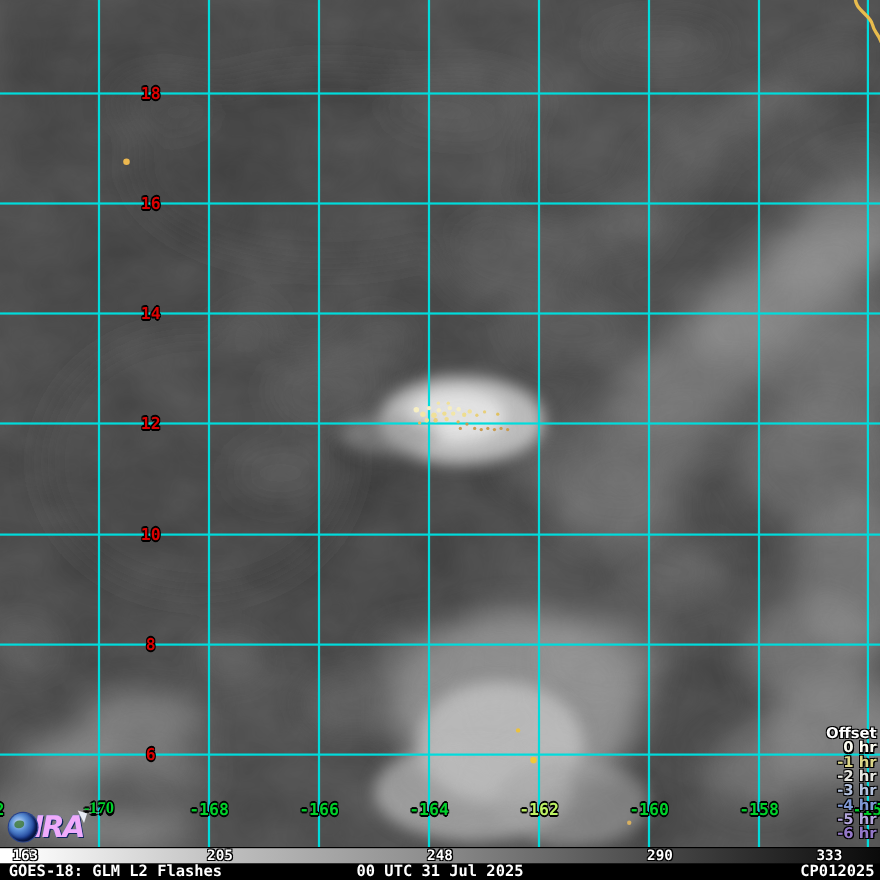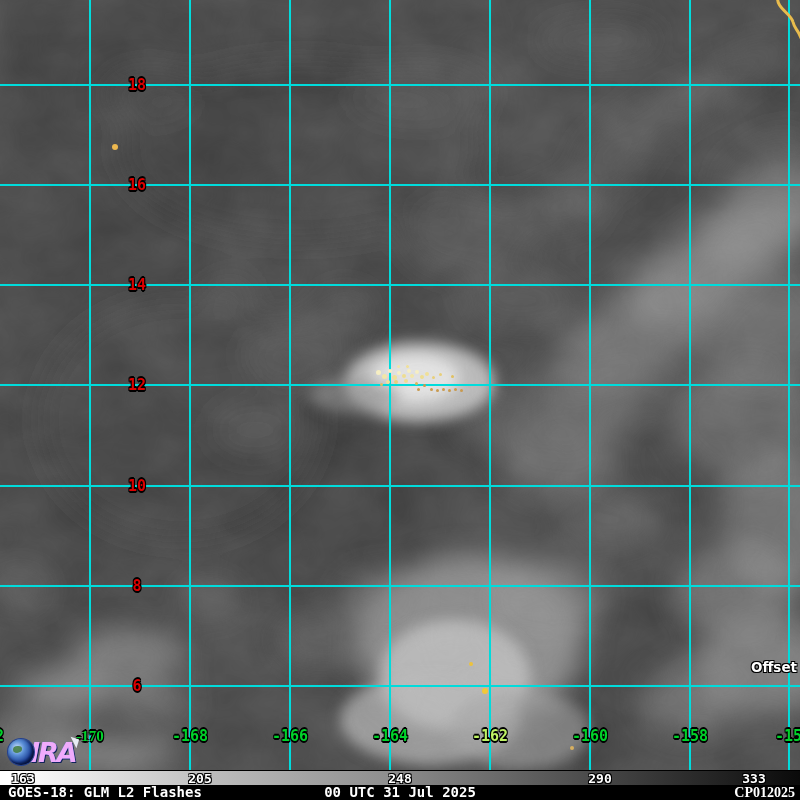--- a/index.html
+++ b/index.html
@@ -35,21 +35,21 @@
   #colorbar{position:absolute;left:0;top:770px;width:800px;height:15px;border-top:1px solid #000;box-sizing:border-box;
     background:linear-gradient(to right,#ffffff 0%,#ffffff 2%,#c0c0c0 25%,#8b8b8b 50%,#474747 75%,#0a0a0a 100%);text-decoration:underline;}
   .cb-label{position:absolute;top:0;transform:translateX(-50%);
     font:bold 13px "DejaVu Sans Mono",monospace;color:#fff;line-height:15px;
     text-shadow:-1px -1px 0 #000,1px -1px 0 #000,-1px 1px 0 #000,1px 1px 0 #000;}
   
   #footer{position:absolute;left:0;top:785px;width:800px;height:15px;background:#000;color:#fff;
     font:bold 14px "DejaVu Sans Mono",monospace;line-height:15px;}
   #footer .left{position:absolute;left:8px;top:0;}
   #footer .center{position:absolute;left:50%;transform:translateX(-50%);top:0;white-space:nowrap;}
-  #footer .right{position:absolute;right:5px;top:0;font-family:Liberation Serif, serif;}
+  #footer .right{position:absolute;right:5px;top:0;}
 </style>
 </head>
 <body>
 
 <div id="stage">
 
   <div id="map">
 
     <svg id="clouds" width="800" height="770">
       <defs>
@@ -129,20 +129,29 @@
     </svg>
 
     <div id="logo">
       <span class="globe"></span>
       <span class="letters">IRA</span>
       <span class="dish"></span>
     </div>
 
     <div id="legend">
       <div style="color: rgb(255, 255, 255);">Offset</div>
+      <div>
+          <div class="legend-row" style="color: rgb(253, 253, 242);">0 hr</div>
+          <div class="legend-row" style="color: rgb(220, 214, 136);">-1 hr</div>
+          <div class="legend-row" style="color: rgb(230, 230, 224);">-2 hr</div>
+          <div class="legend-row" style="color: rgb(180, 194, 222);">-3 hr</div>
+          <div class="legend-row" style="color: rgb(127, 151, 210);">-4 hr</div>
+          <div class="legend-row" style="color: rgb(180, 166, 220);">-5 hr</div>
+          <div class="legend-row" style="color: rgb(148, 120, 200);">-6 hr</div>
+        </div>
     </div>
   <div class="grid-v" style="left: 89px; background: rgb(0, 220, 220);"></div>
       <div class="grid-v" style="left: 189px; background: rgb(0, 220, 220);"></div>
       <div class="grid-v" style="left: 289px; background: rgb(0, 220, 220);"></div>
       <div class="grid-v" style="left: 389px; background: rgb(0, 220, 220);"></div>
       <div class="grid-v" style="left: 489px; background: rgb(0, 220, 220);"></div>
       <div class="grid-v" style="left: 589px; background: rgb(0, 220, 220);"></div>
       <div class="grid-v" style="left: 689px; background: rgb(0, 220, 220);"></div>
       <div class="grid-v" style="left: 788px; background: rgb(0, 220, 220);"></div>
       <div class="grid-h" style="top: 84px; background: rgb(0, 220, 220);"></div>

